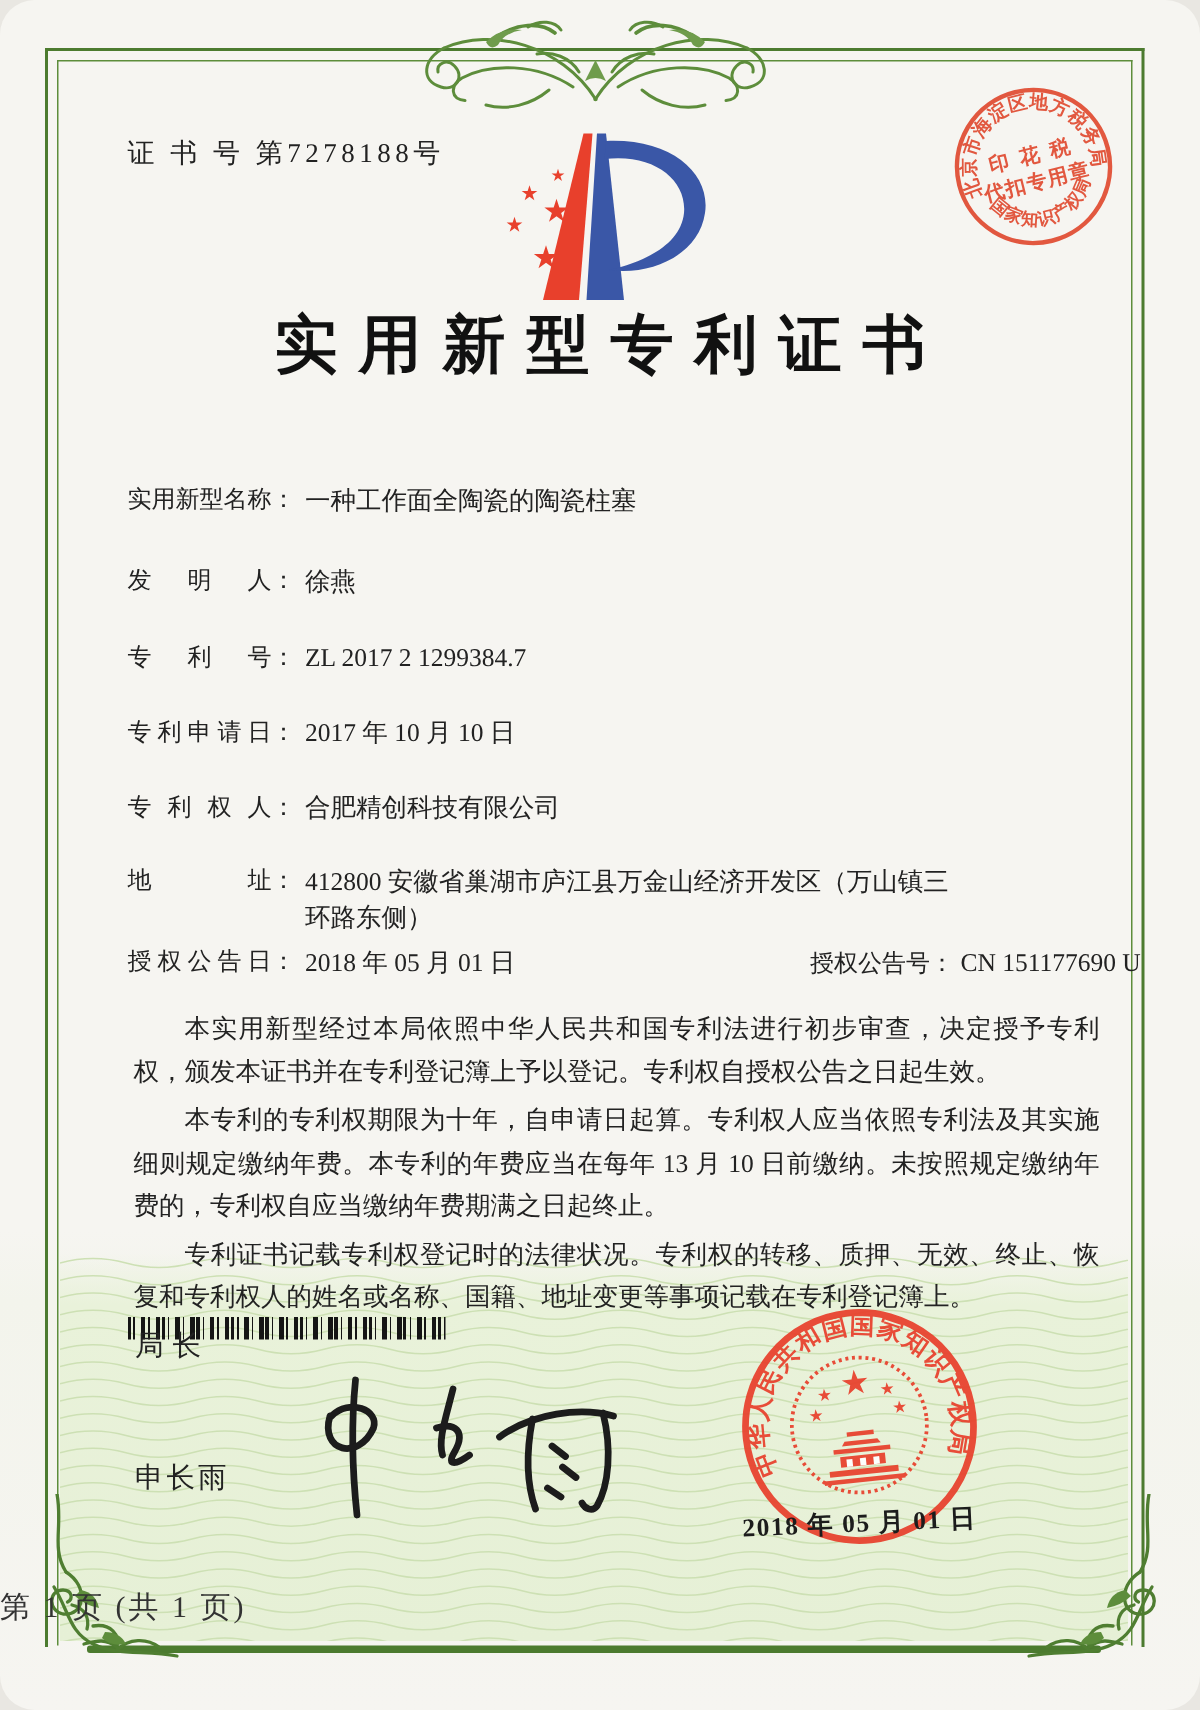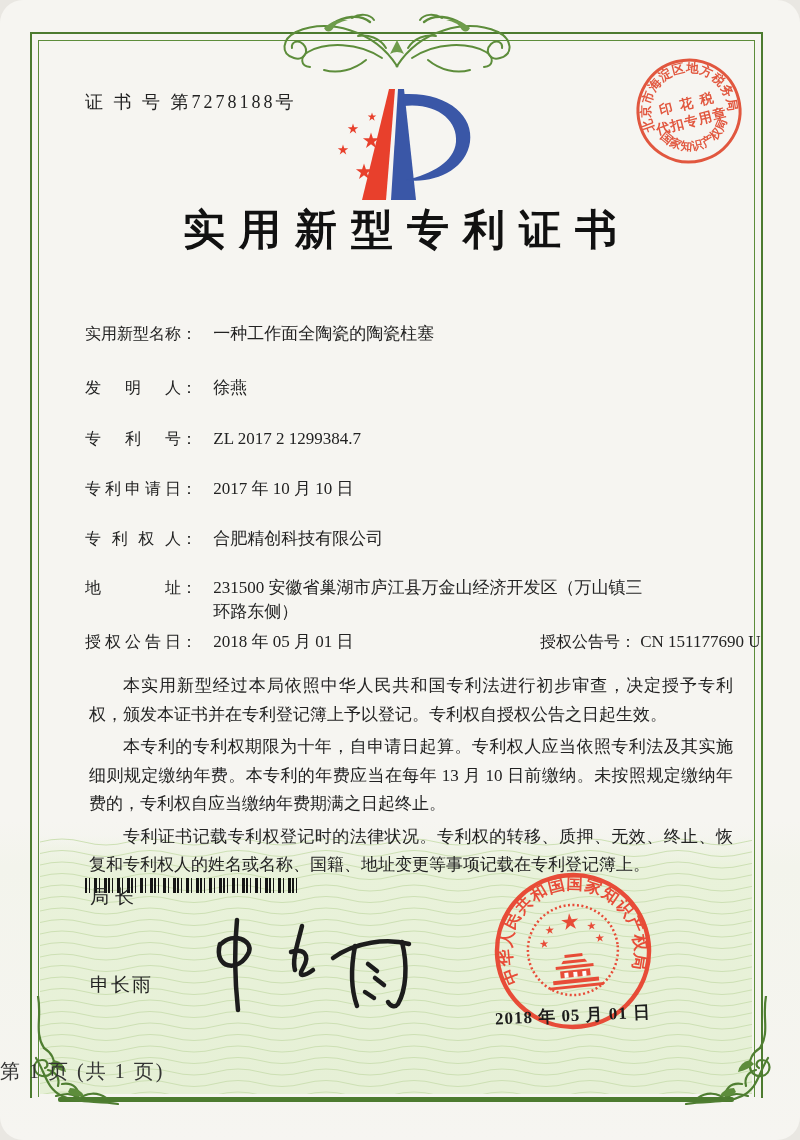--- a/index.html
+++ b/index.html
@@ -31,21 +31,21 @@
   .cert-no{position:absolute;left:85px;top:90px;font-size:18px;letter-spacing:3px;}
   .logo{position:absolute;left:320px;top:86px;}
   .tax-stamp{position:absolute;left:628px;top:50px;opacity:.92;}
   .doc-title{position:absolute;left:0;top:202px;width:100%;text-align:center;
     font-size:42px;font-weight:bold;letter-spacing:14px;text-indent:14px;color:#111;}
   
   .field{position:absolute;left:85px;width:660px;font-size:17px;line-height:24px;}
   .flabel{display:inline-block;width:96px;font-size:16px;vertical-align:top;
     text-align:justify;text-align-last:justify;}
   .fcolon{display:inline-block;vertical-align:top;font-size:16px;}
-  .fvalue{display:inline-block;vertical-align:top;margin-left:12px;max-width:545px;}
+  .fvalue{display:inline-block;vertical-align:top;margin-left:2px;max-width:545px;}
   .fvalue.addr{max-width:445px;}
   .grant-right{position:absolute;left:455px;top:0;white-space:nowrap;}
   
   .body-text{position:absolute;left:85px;top:668px;width:652px;
     font-size:17px;line-height:28.5px;text-align:justify;}
   .body-text p{margin:4px;text-indent:2em;}
   
   .barcode{position:absolute;left:85px;top:878px;width:212px;height:15px;
     background:repeating-linear-gradient(90deg,
       #151515 0 2px,transparent 2px 4px,
@@ -205,21 +205,21 @@
   <div class="field" style="top:477px">
     <span class="flabel">专利申请日</span><span class="fcolon">：</span>
     <span class="fvalue">2017 年 10 月 10 日</span>
   </div>
   <div class="field" style="top:527px">
     <span class="flabel">专利权人</span><span class="fcolon">：</span>
     <span class="fvalue">合肥精创科技有限公司</span>
   </div>
   <div class="field" style="top:576px">
     <span class="flabel">地址</span><span class="fcolon">：</span>
-    <span class="fvalue addr">231500 安徽省巢湖市庐江县万金山经济开发区（万山镇三环路东侧）</span>
+    <span class="fvalue addr">412800 安徽省巢湖市庐江县万金山经济开发区（万山镇三环路东侧）</span>
   </div>
   <div class="field" style="top:630px">
     <span class="flabel">授权公告日</span><span class="fcolon">：</span>
     <span class="fvalue">2018 年 05 月 01 日</span>
     <span class="grant-right">
       <span style="font-size:16px">授权公告号</span><span style="font-size:16px">：</span>
       <span>CN 151177690 U</span>
     </span>
   </div>
 

